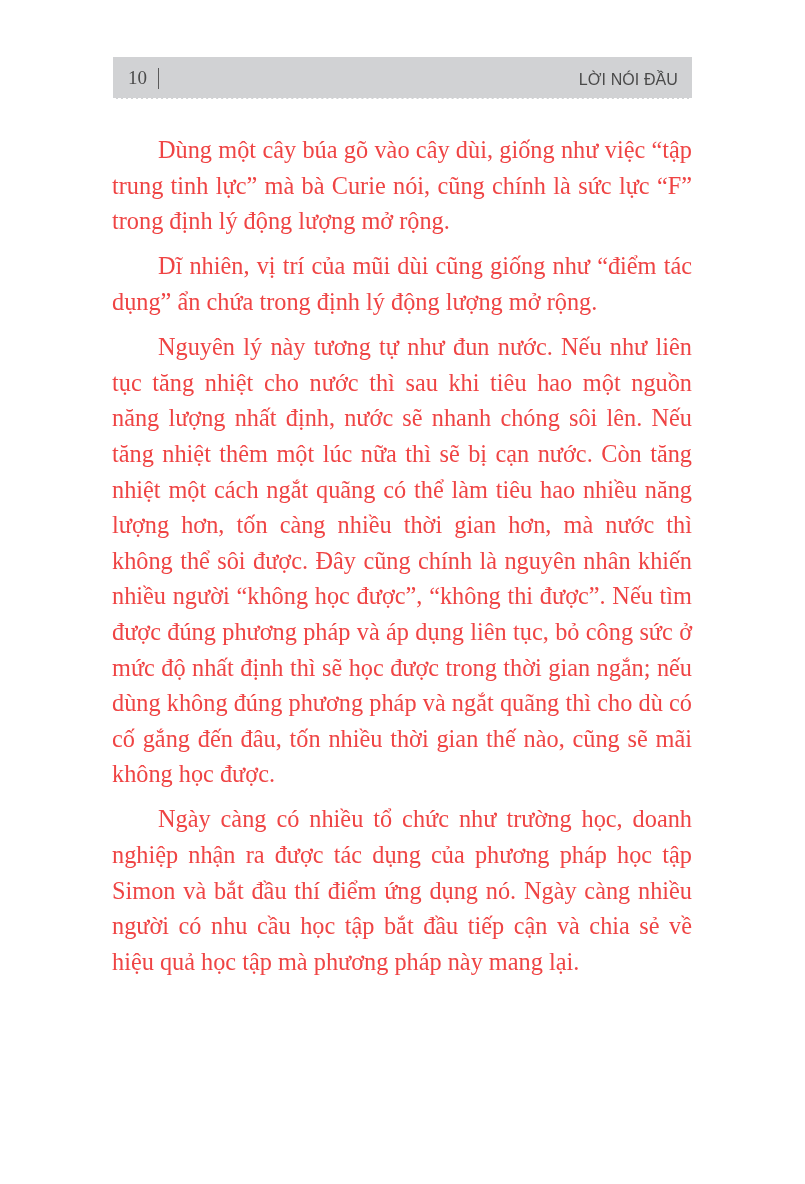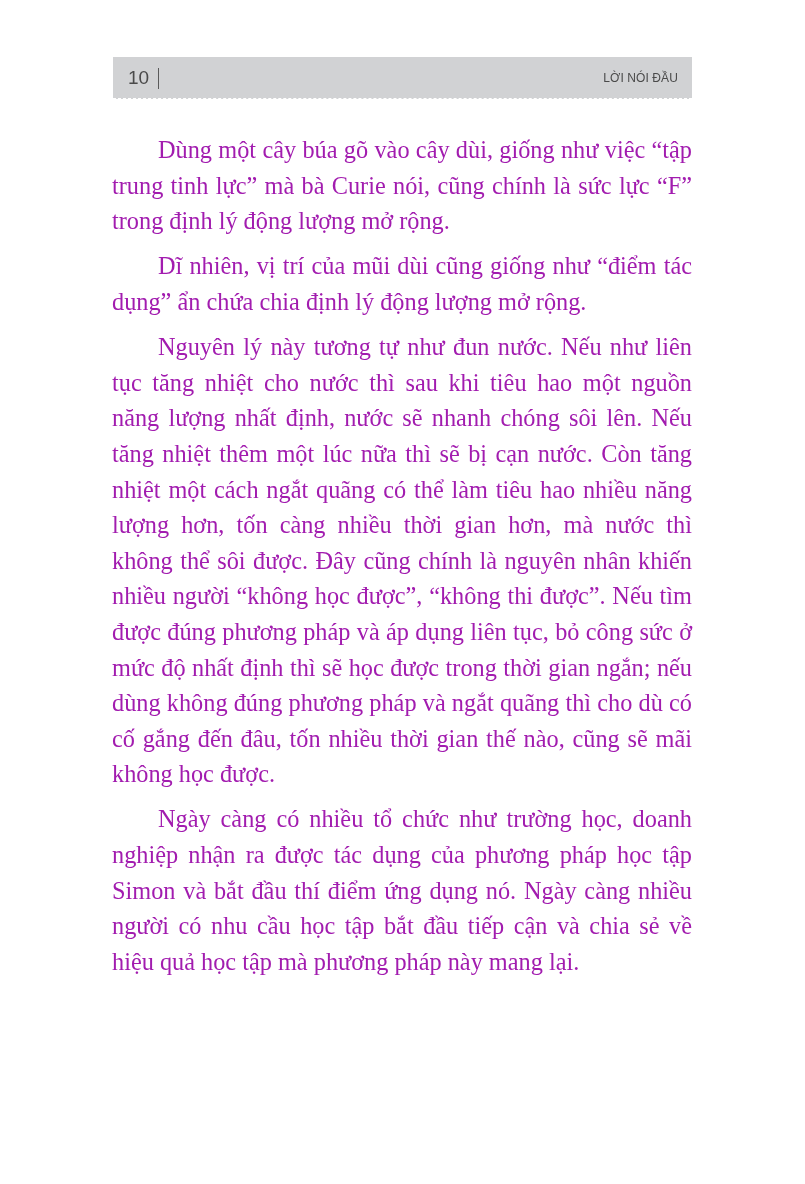--- a/index.html
+++ b/index.html
@@ -3,43 +3,43 @@
 <meta charset="utf-8">
 <style>
   html, body { margin:0; padding:0; background:#ffffff; }
   body { width:805px; height:1184px; position:relative; overflow:hidden; }
   .header {
     position:absolute; left:113px; top:57px; width:579px; height:41px;
     background:#d1d2d4; border-bottom:1px dashed #ffffff;
   }
   .page-num {
     position:absolute; left:15px; top:10px;
-    font-family:Liberation Sans, sans-serif; font-size:19px; color:#4a4a4a;
+    font-family:Liberation Serif, serif; font-size:19px; color:#4a4a4a;
   }
   .page-sep {
     position:absolute; left:45px; top:11px; width:1px; height:21px; background:#5a5a5a;
   }
   .section-title {
     position:absolute; right:14px; top:14px;
-    font-family:"Liberation Sans", sans-serif; font-size:12px; color:#4a4a4a; letter-spacing:0.1px;
+    font-family:"Liberation Sans", sans-serif; font-size:16px; color:#4a4a4a; letter-spacing:0.1px;
   }
   .body-text {
     position:absolute; left:112px; top:132px; width:580px;
     font-family:"Liberation Serif", "DejaVu Serif", serif; font-size:24.3px; line-height:35.6px;
-    color:#a21caf; text-align:justify;
+    color:#ef4444; text-align:justify;
   }
   .body-text p { margin:0 0 9.6px 0; text-indent:46px; }
 </style>
 </head>
 <body>
 
 <div class="header">
   <span class="page-num">10</span>
   <span class="page-sep"></span>
   <span class="section-title">LỜI NÓI ĐẦU</span>
 </div>
 
 <div class="body-text">
   <p>Dùng một cây búa gõ vào cây dùi, giống như việc “tập trung tinh lực” mà bà Curie nói, cũng chính là sức lực “F” trong định lý động lượng mở rộng.</p>
-  <p>Dĩ nhiên, vị trí của mũi dùi cũng giống như “điểm tác dụng” ẩn chứa chia định lý động lượng mở rộng.</p>
+  <p>Dĩ nhiên, vị trí của mũi dùi cũng giống như “điểm tác dụng” ẩn chứa trong định lý động lượng mở rộng.</p>
   <p>Nguyên lý này tương tự như đun nước. Nếu như liên tục tăng nhiệt cho nước thì sau khi tiêu hao một nguồn năng lượng nhất định, nước sẽ nhanh chóng sôi lên. Nếu tăng nhiệt thêm một lúc nữa thì sẽ bị cạn nước. Còn tăng nhiệt một cách ngắt quãng có thể làm tiêu hao nhiều năng lượng hơn, tốn càng nhiều thời gian hơn, mà nước thì không thể sôi được. Đây cũng chính là nguyên nhân khiến nhiều người “không học được”, “không thi được”. Nếu tìm được đúng phương pháp và áp dụng liên tục, bỏ công sức ở mức độ nhất định thì sẽ học được trong thời gian ngắn; nếu dùng không đúng phương pháp và ngắt quãng thì cho dù có cố gắng đến đâu, tốn nhiều thời gian thế nào, cũng sẽ mãi không học được.</p>
   <p>Ngày càng có nhiều tổ chức như trường học, doanh nghiệp nhận ra được tác dụng của phương pháp học tập Simon và bắt đầu thí điểm ứng dụng nó. Ngày càng nhiều người có nhu cầu học tập bắt đầu tiếp cận và chia sẻ về hiệu quả học tập mà phương pháp này mang lại.</p>
 </div>
 
 </body></html>

